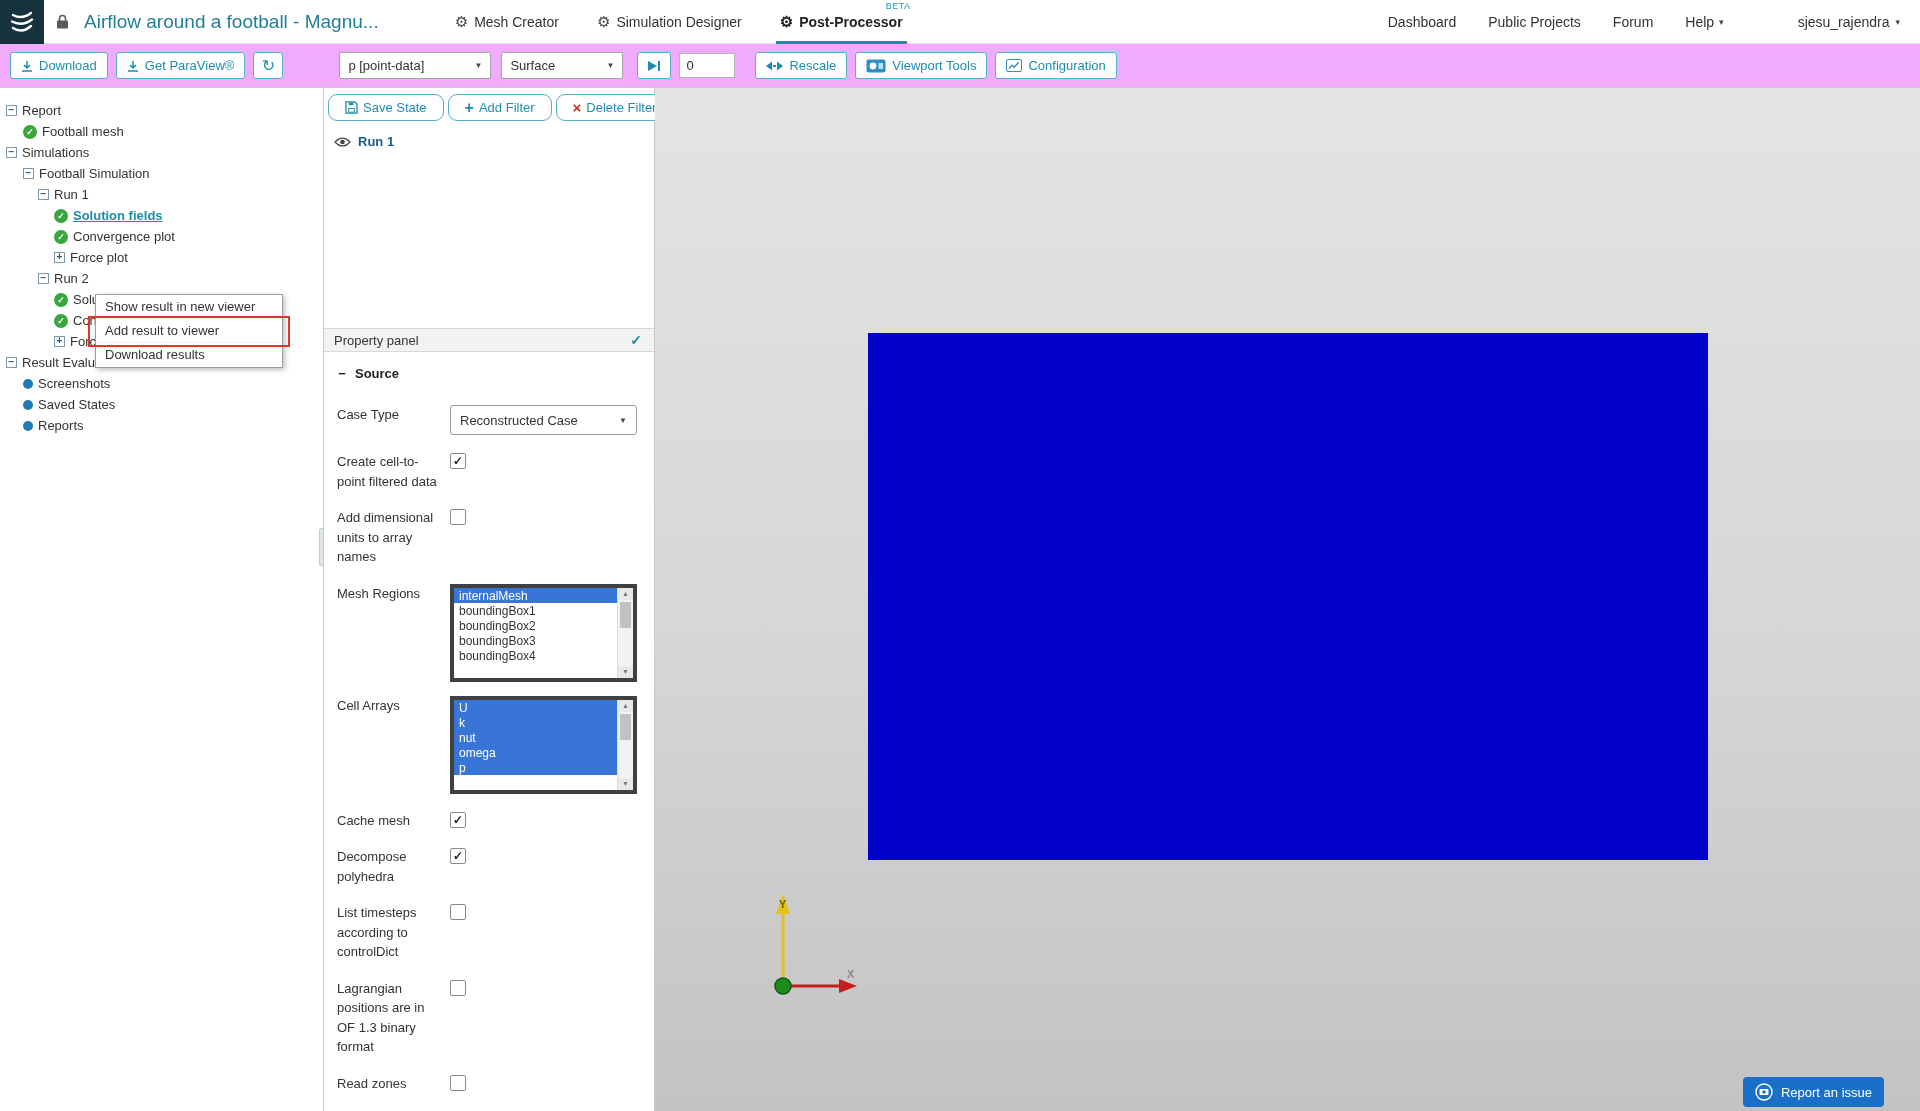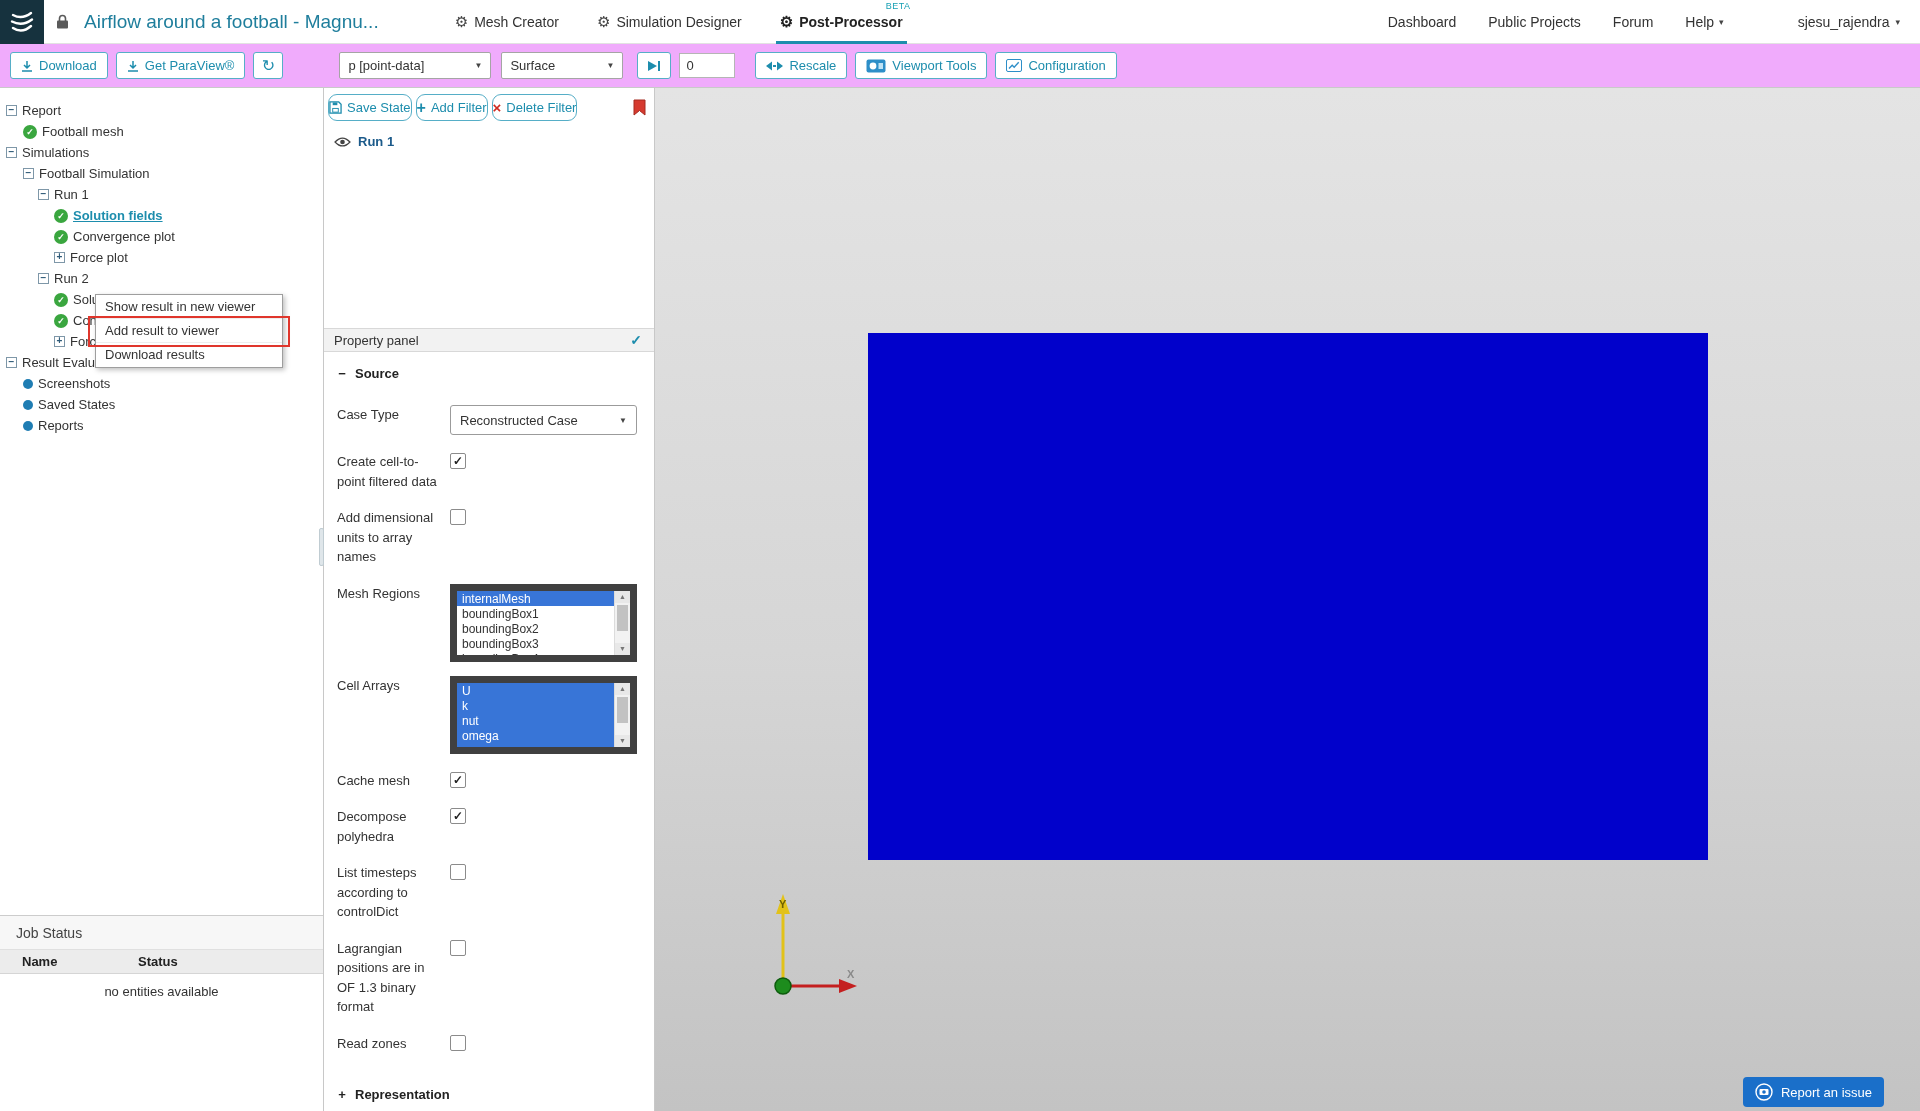--- a/index.html
+++ b/index.html
@@ -57,40 +57,40 @@
 
   
   .job-status { position:absolute; left:0; bottom:0; width:100%; height:196px; background:#fff; border-top:1px solid #ccc; }
   .js-header { height:34px; background:#f7f7f7; border-bottom:1px solid #e0e0e0; display:flex; align-items:center; padding-left:16px; font-size:14px; color:#444; }
   .js-cols { display:grid; grid-template-columns:116px 1fr; background:#ececec; border-bottom:1px solid #d5d5d5; padding:4px 0 4px 22px; font-weight:bold; font-size:13px; color:#222; }
   .js-empty { text-align:center; margin-top:10px; font-size:13px; color:#333; }
 
   
   .panel { width:331px; flex:none; background:#fff; border-right:1px solid #c8c8c8; display:flex; flex-direction:column; }
   .filter-bar { display:flex; align-items:center; gap:4px; padding:6px 4px 5px 4px; }
-  .fbtn { display:inline-flex; align-items:center; gap:5px; height:27px; padding:0 0; border:1px solid #56aec7; border-radius:9px; color:#1d8dad; background:#fff; font-size:13px; cursor:pointer; white-space:nowrap; }
+  .fbtn { display:inline-flex; align-items:center; gap:5px; height:27px; padding:0 16px; border:1px solid #56aec7; border-radius:9px; color:#1d8dad; background:#fff; font-size:13px; cursor:pointer; white-space:nowrap; }
   .fbtn .plus { font-size:16px; font-weight:bold; line-height:1; }
   .fbtn .xmark { font-size:15px; font-weight:bold; color:#d02b20; line-height:1; }
   .pin-wrap { margin-left:auto; margin-right:4px; cursor:pointer; display:flex; }
   .pipeline { height:202px; padding:8px 10px; }
   .pipeline-item { display:flex; align-items:center; gap:7px; cursor:pointer; }
   .run-label { font-weight:bold; color:#1b5a8a; font-size:13px; }
   .prop-header { height:24px; background:#f2f2f2; border-top:1px solid #d8d8d8; border-bottom:1px solid #d8d8d8; display:flex; align-items:center; justify-content:space-between; padding:0 12px 0 10px; font-size:13px; color:#333; }
   .prop-check { color:#1d8dad; font-weight:bold; font-size:14px; }
   .prop-content { flex:1; padding:14px 14px 0 13px; overflow:hidden; position:relative; }
   .section-h { display:flex; align-items:center; gap:8px; font-size:13px; font-weight:bold; color:#222; cursor:pointer; }
   .section-glyph { font-size:13px; font-weight:bold; color:#222; width:10px; text-align:center; }
   .prow { display:grid; grid-template-columns:100px 187px; column-gap:13px; align-items:start; margin-top:17px; }
   .prow label { font-size:13px; color:#333; line-height:1.5; }
   .mt24 { margin-top:24px; } .mt14 { margin-top:14px; }
   .select-box { height:30px; border:1px solid #9b9b9b; border-radius:3px; display:flex; align-items:center; justify-content:space-between; padding:0 9px; font-size:13px; color:#333; background:#fff; cursor:pointer; }
   .checkbox { width:16px; height:16px; border:1px solid #8b8b8b; border-radius:2px; background:#fff; display:inline-flex; align-items:center; justify-content:center; font-size:12px; color:#222; font-weight:bold; cursor:pointer; margin-top:1px; }
   .checkbox i { font-style:normal; visibility:hidden; }
   .checkbox.checked i { visibility:visible; }
-  .listbox { height:78px; border:7px solid #404040; background:#fff; display:flex; overflow:hidden; }
+  .listbox { height:98px; border:4px solid #404040; background:#fff; display:flex; overflow:hidden; }
   .opts { flex:1; overflow:hidden; }
   .opt { font-size:12px; color:#333; padding:1px 5px 0 5px; height:15.2px; white-space:nowrap; cursor:pointer; }
   .opt.selected { background:#3875d7; color:#fff; }
   .sb { width:16px; background:#f2f2f2; border-left:1px solid #dcdcdc; display:flex; flex-direction:column; cursor:pointer; }
   .sb-btn { height:12px; font-size:7px; color:#777; text-align:center; line-height:12px; background:#e8e8e8; }
   .sb-track { flex:1; position:relative; }
   .sb-thumb { position:absolute; top:2px; left:2px; right:2px; height:26px; background:#c2c2c2; }
   .repr-h { margin-top:34px; }
 
   
@@ -281,28 +281,20 @@
           <span class="tlabel">Saved States</span>
         </div>
       <div class="trow lv1">
           <span class="dot-ic"></span>
           <span class="tlabel">Reports</span>
         </div>
     </div>
 
     <div class="split-grip"></div>
 
-    <div class="job-status">
-      <div class="js-header">Job Status</div>
-      <div class="js-cols">
-        <span>Name</span>
-        <span>Status</span>
-      </div>
-      <div class="js-empty">no entities available</div>
-    </div>
   </aside>
 
   <div class="context-menu">
     <div class="cm-item">Show result in new viewer</div>
     <div class="cm-item">Add result to viewer</div>
     <div class="cm-item">Download results</div>
   </div>
   <div class="annotation-box"></div>
 
   <section class="panel">

